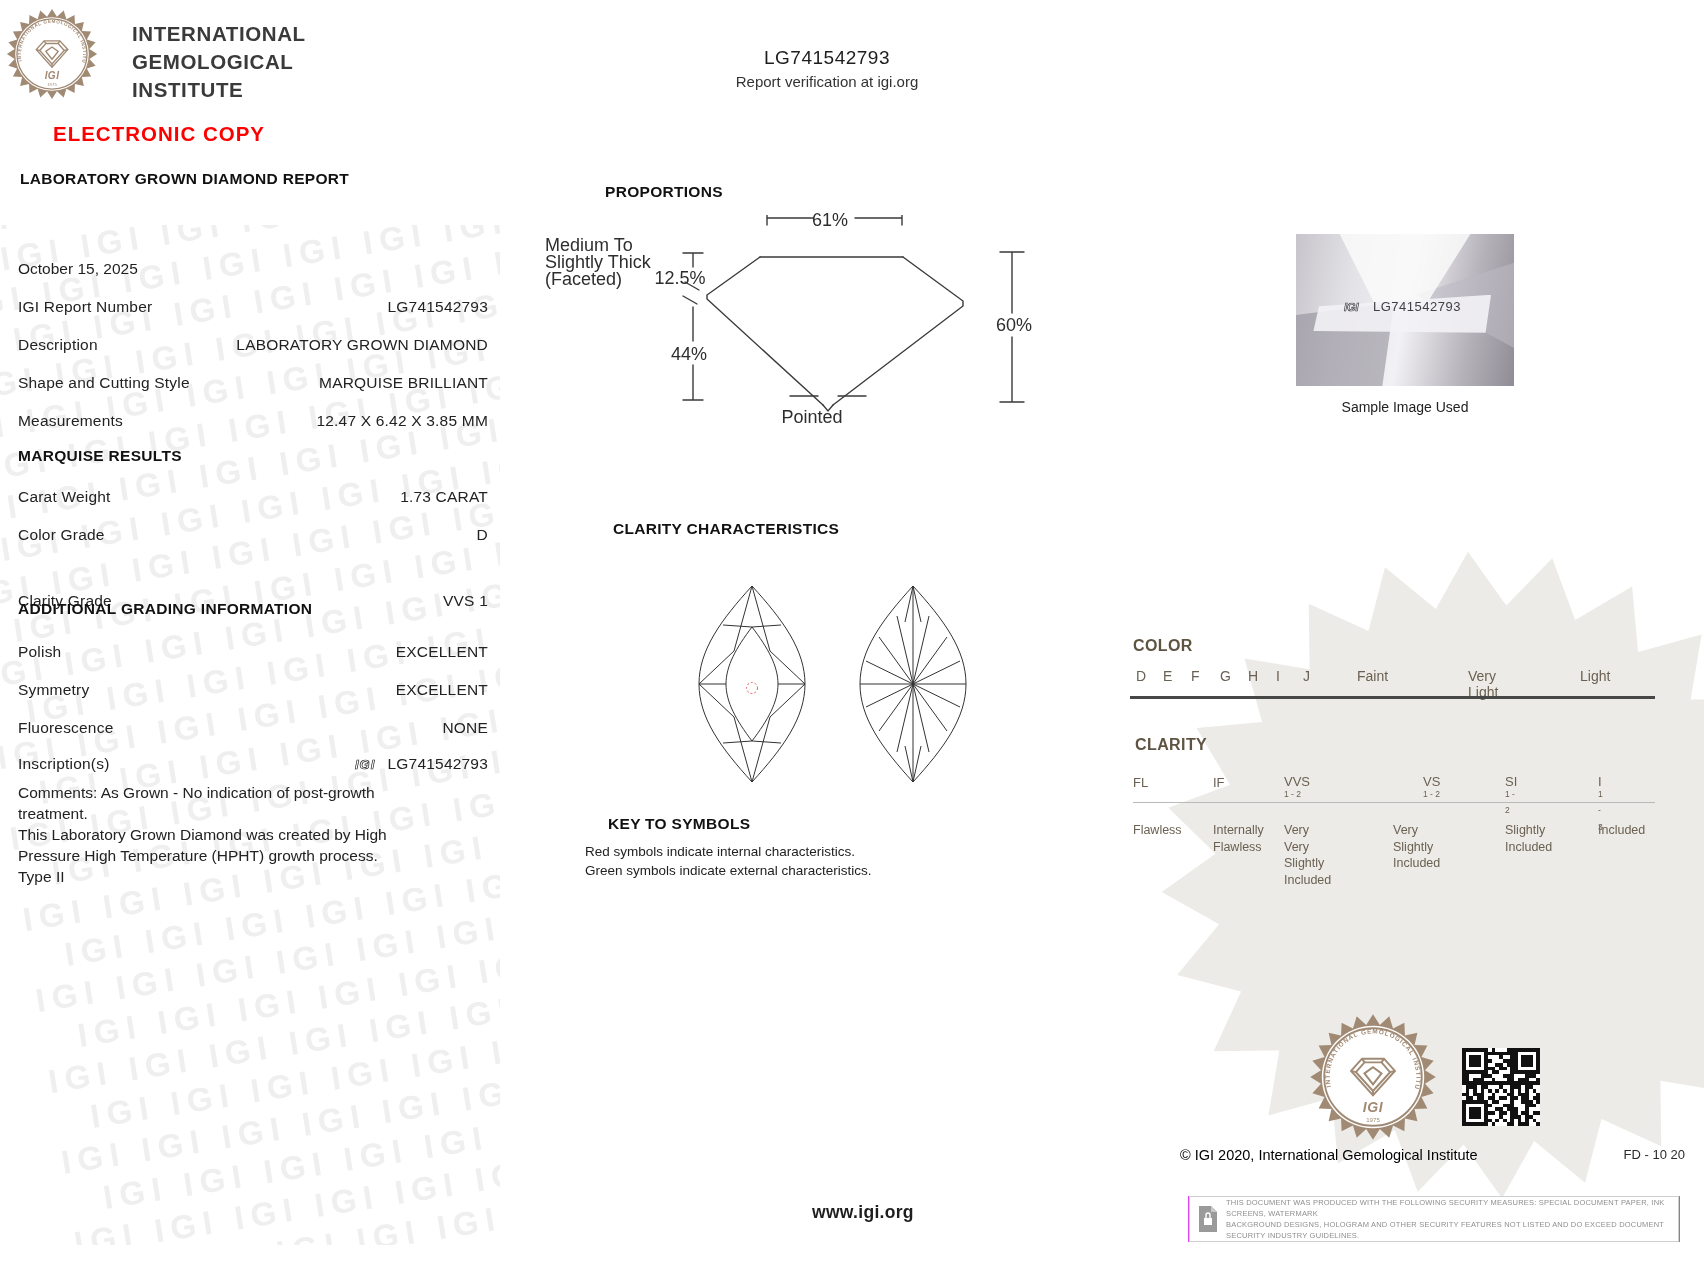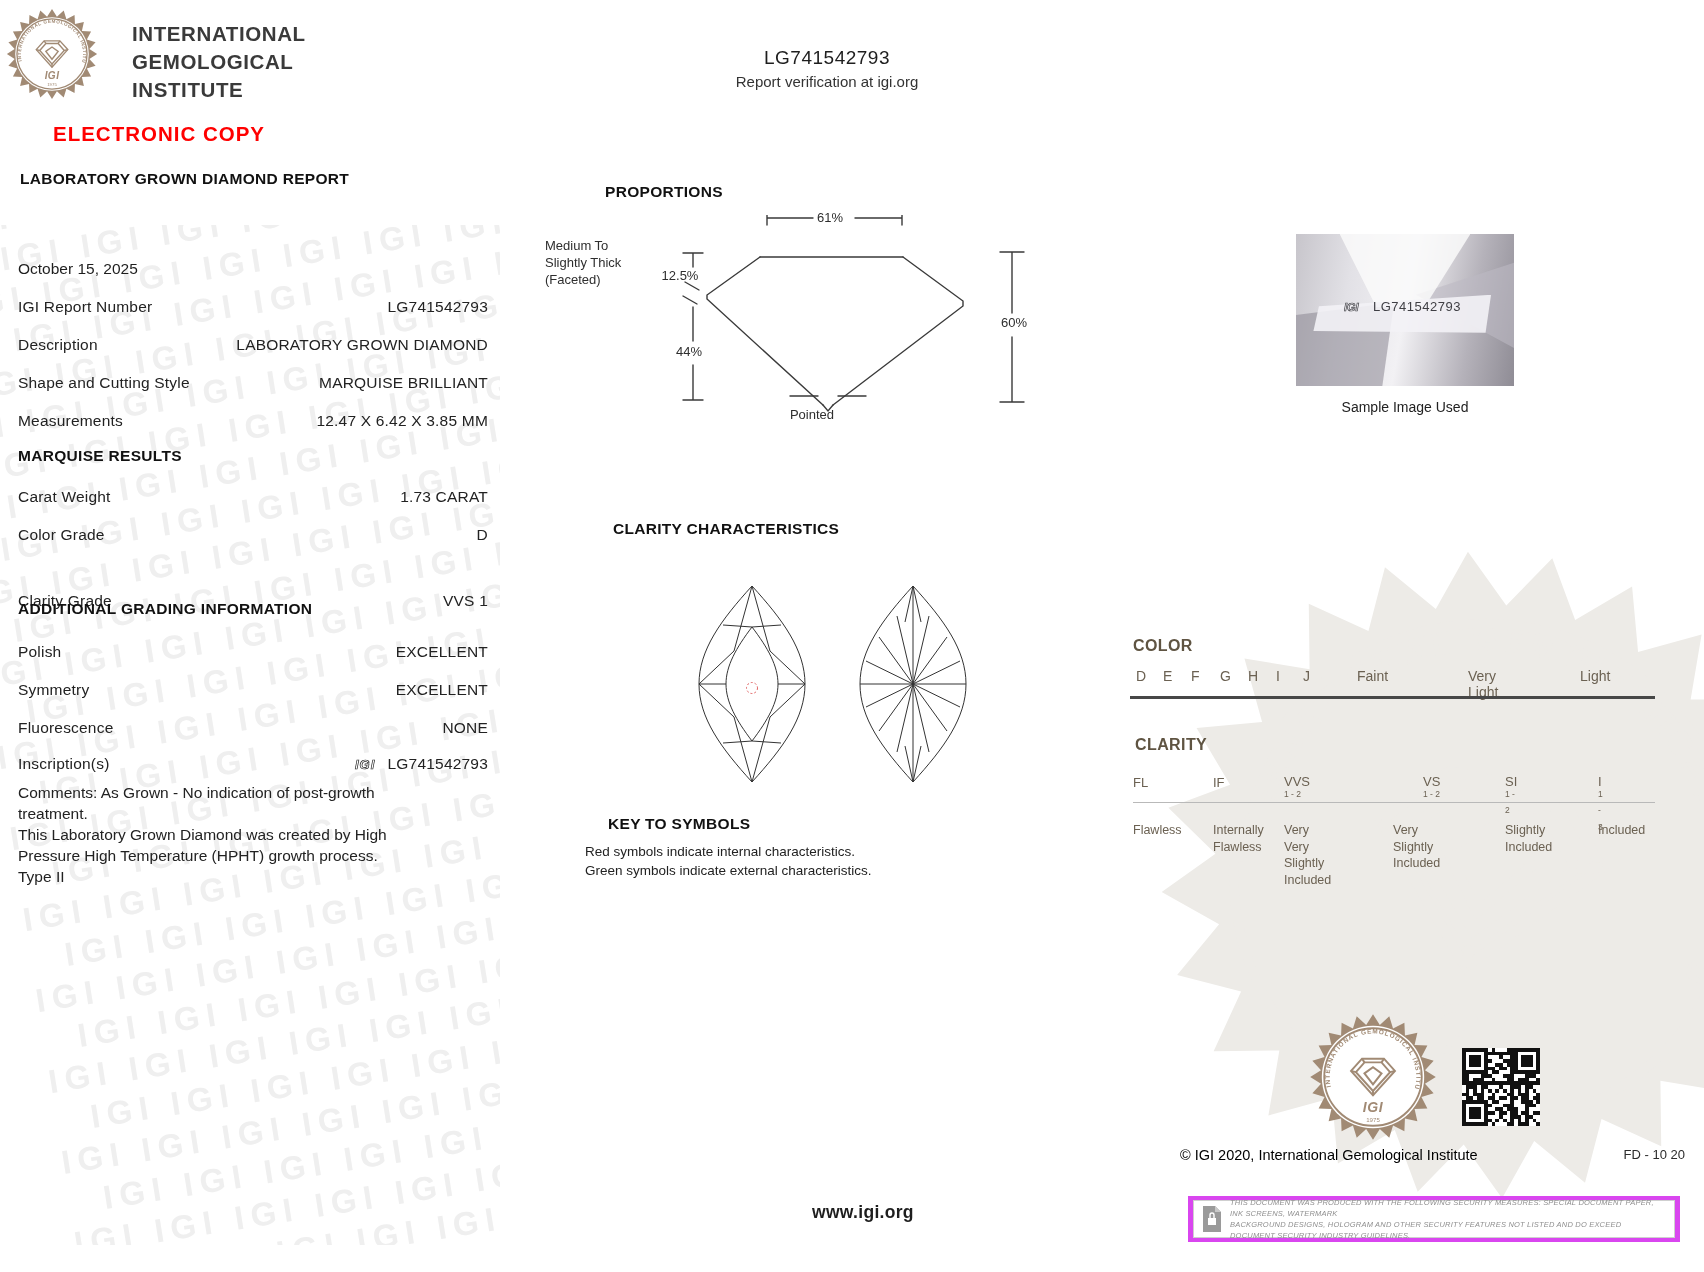--- a/index.html
+++ b/index.html
@@ -13,30 +13,30 @@
   .row .val{letter-spacing:.2px;text-align:right;}
   .comment-line{font-size:15.5px;line-height:21px;color:#222;}
   .wm-band{left:0;top:225px;width:500px;height:1020px;overflow:hidden;z-index:0;}
   .wm-inner{position:absolute;left:-60px;top:-60px;width:900px;
             transform:rotate(-9deg);transform-origin:0 0;color:#efefef;
             font-weight:bold;font-size:33px;letter-spacing:7px;line-height:41px;
             white-space:nowrap;}
   .wm-right{left:1100px;top:540px;width:604px;height:708px;overflow:hidden;z-index:0;}
   .wm-seal{position:absolute;left:55px;top:5px;width:660px;height:660px;transform:rotate(12deg);}
   .content{z-index:2;}
-  .prop-label{font-size:13px;color:#2e2e2e;}
+  .prop-label{font-size:18px;color:#2e2e2e;}
   .scale-title{font-weight:bold;font-size:16px;letter-spacing:.4px;}
   .scale-letter{font-size:14px;}
   .clar-code{font-size:13px;}
   .clar-sup{font-size:8.5px;}
   .clar-desc{font-size:12.5px;line-height:16.5px;}
   .sample-img{width:218px;height:152px;overflow:hidden;
      background:linear-gradient(100deg,#c7c5cb 0%,#e2e1e6 25%,#f2f1f4 50%,#b5b2ba 78%,#8f8c95 100%);}
   .facet{position:absolute;}
-  .sec-box{border:5px solid #d946ef;background:#fff;display:flex;align-items:center;font-style:italic;}
+  .sec-box{border:1px solid #d946ef;background:#fff;display:flex;align-items:center;}
   .sec-box .inner{border:1px solid #cfcfcf;display:flex;align-items:center;width:100%;height:100%;}
   .sec-text{font-size:7.5px;line-height:11px;color:#8f8f8f;letter-spacing:.2px;}
   svg{display:block;}
 </style>
 </head>
 <body>
 
 <div class="abs wm-band" id="wm-left">
     <div class="wm-inner">
       <div style="text-indent:-36px">IGI IGI IGI IGI IGI IGI IGI IGI IGI IGI IGI IGI IGI IGI IGI IGI </div>

